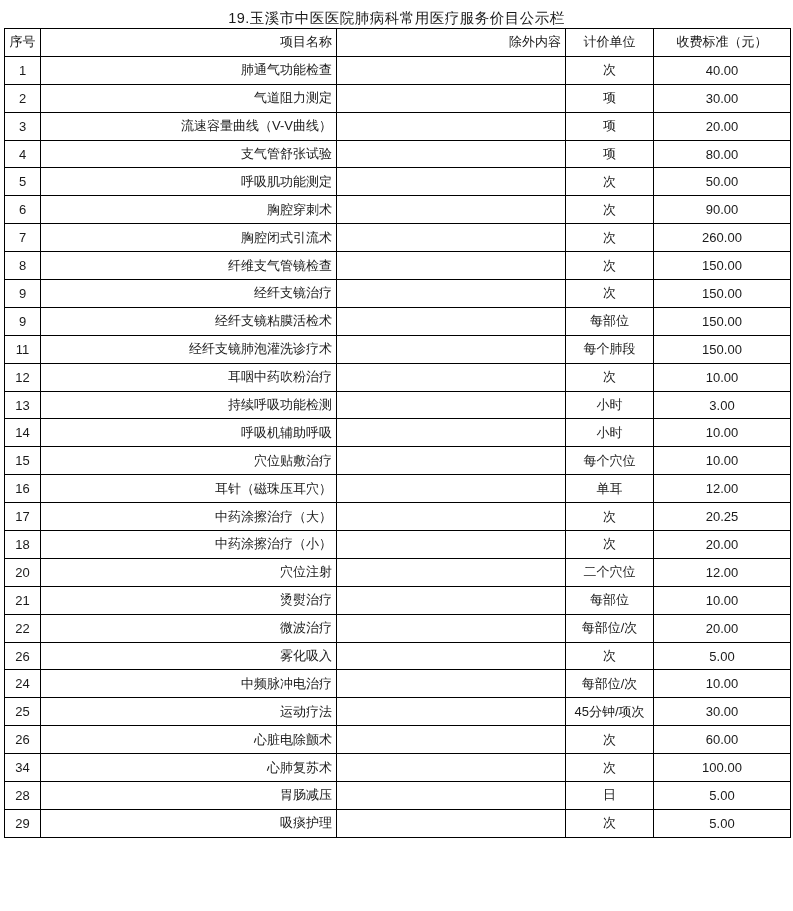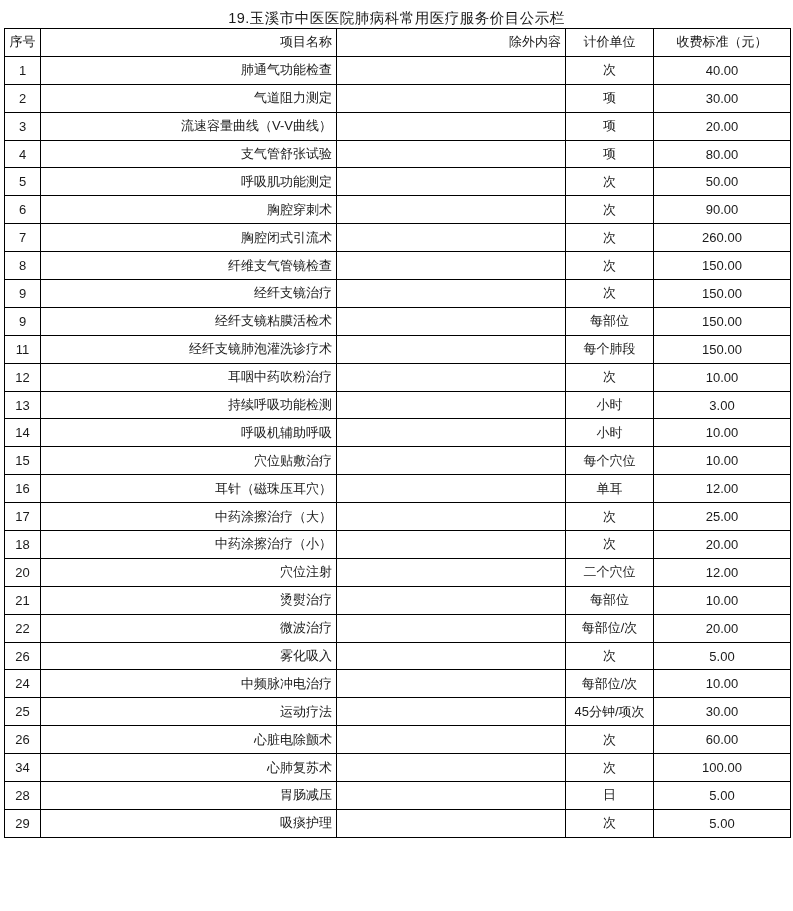--- a/index.html
+++ b/index.html
@@ -188,21 +188,21 @@
           <td class="al-left">耳针（磁珠压耳穴）</td>
           <td class="al-left"></td>
           <td class="al-center">单耳</td>
           <td class="al-center">12.00</td>
         </tr>
         <tr>
           <td class="al-center">17</td>
           <td class="al-left">中药涂擦治疗（大）</td>
           <td class="al-left"></td>
           <td class="al-center">次</td>
-          <td class="al-center">25.00</td>
+          <td class="al-center">20.25</td>
         </tr>
         <tr>
           <td class="al-center">18</td>
           <td class="al-left">中药涂擦治疗（小）</td>
           <td class="al-left"></td>
           <td class="al-center">次</td>
           <td class="al-center">20.00</td>
         </tr>
         <tr>
           <td class="al-center">20</td>

